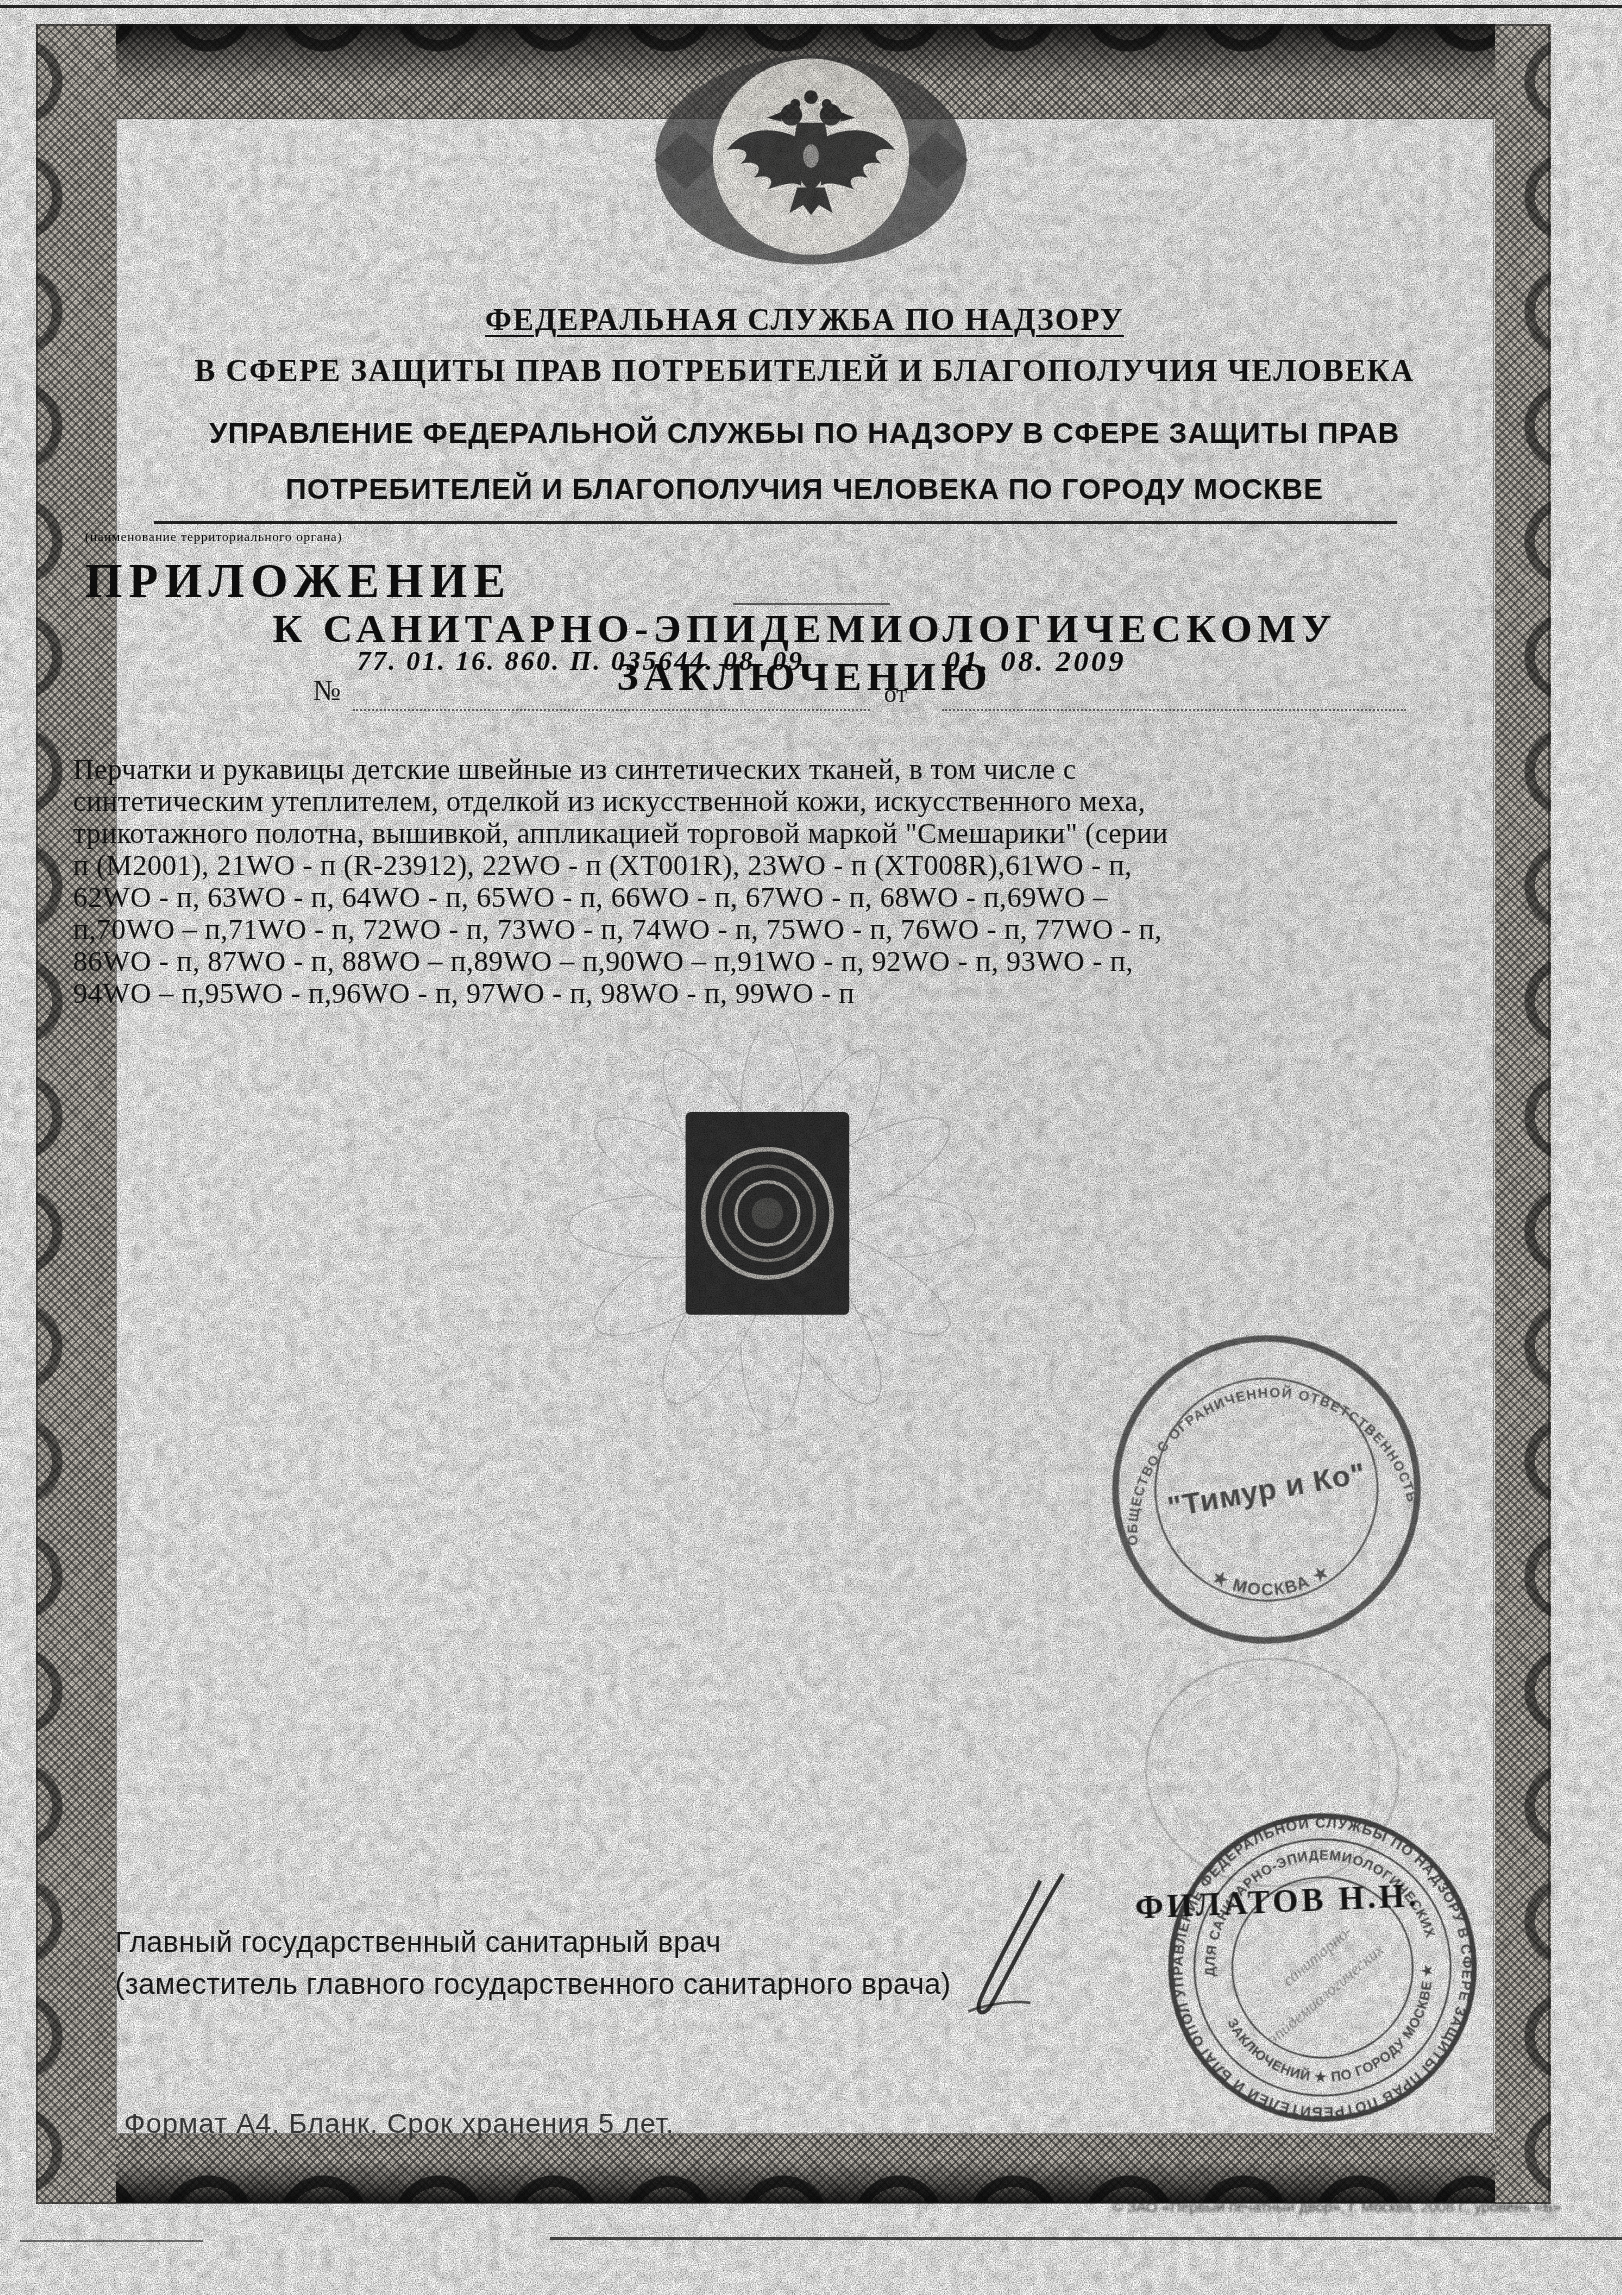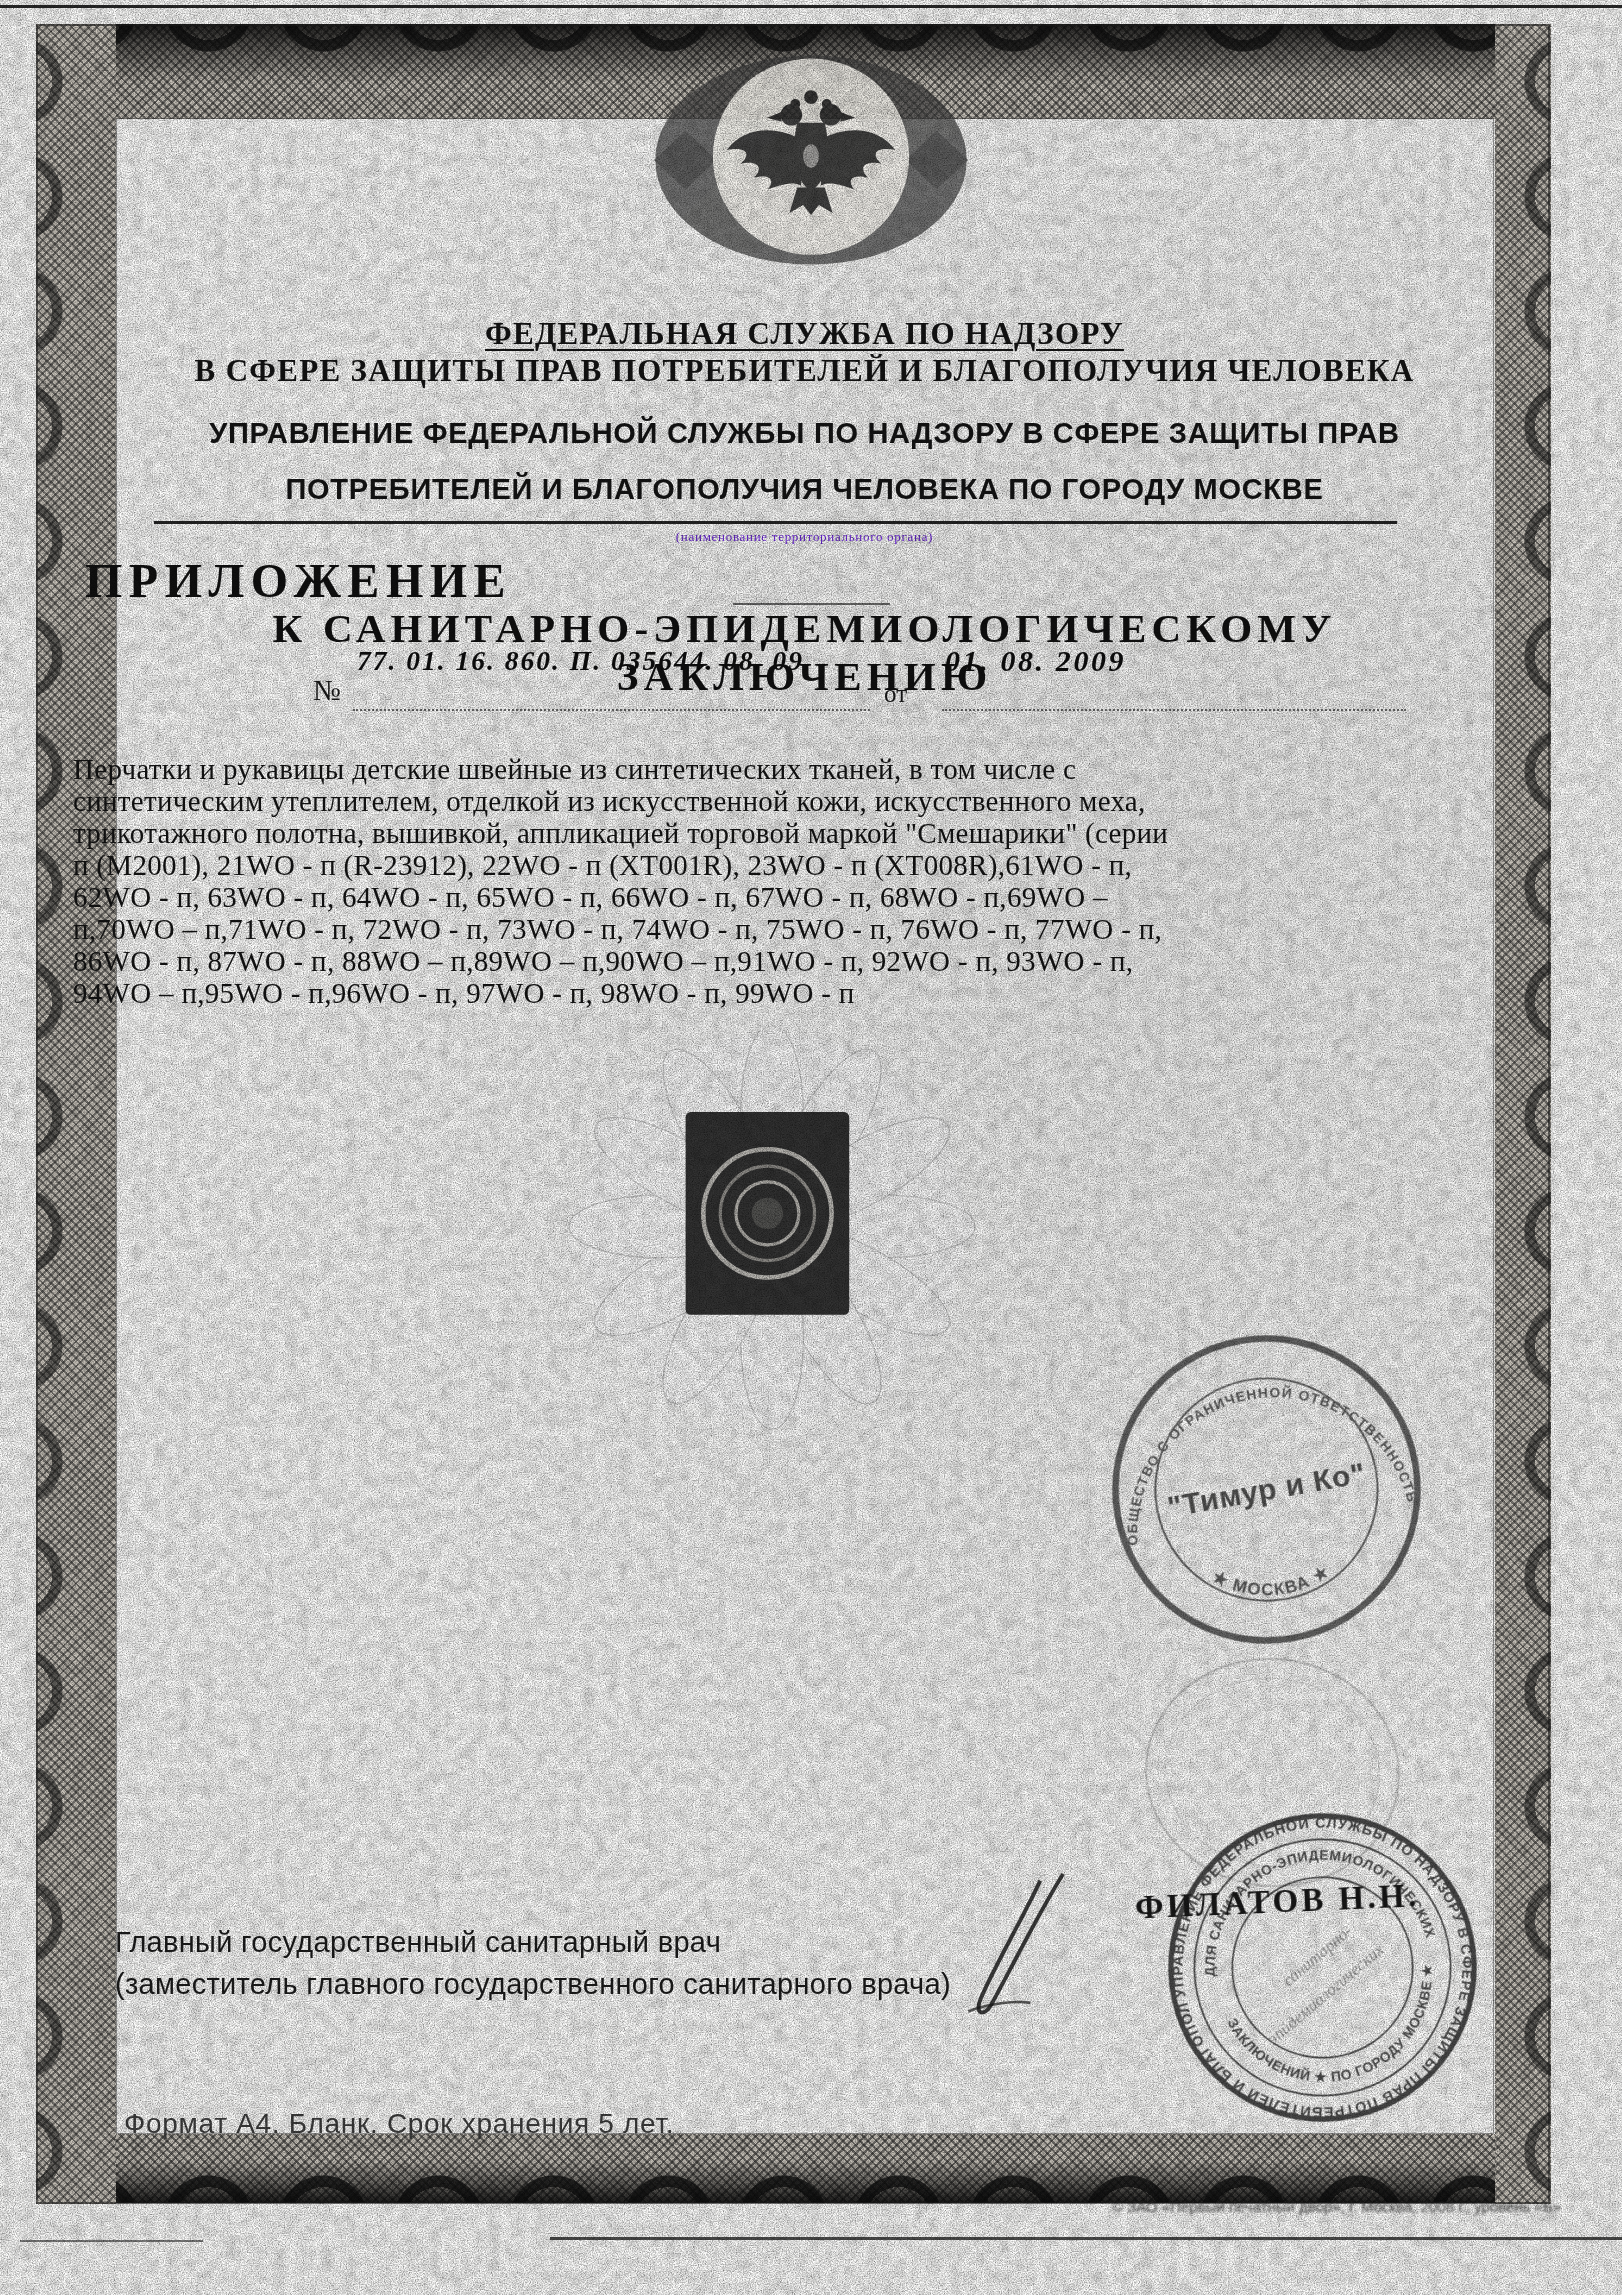--- a/index.html
+++ b/index.html
@@ -50,22 +50,22 @@
   
   #emblem{left:654px;top:52px;z-index:8;filter:blur(0.7px);opacity:.88;}
 
   
   .hdr{left:85px;width:1439px;text-align:center;z-index:10;filter:blur(0.4px);color:#161616;}
   .hdr-serif{font-family:"Liberation Serif",serif;font-weight:700;font-size:31px;letter-spacing:1.3px;}
   .hdr-sans{font-family:"Liberation Sans",sans-serif;font-weight:700;font-size:29px;letter-spacing:0.7px;}
   .u{text-decoration:underline;text-decoration-thickness:2px;text-underline-offset:4.6px;}
 
   .rule{left:154px;top:521px;width:1243px;height:2.6px;background:#262626;z-index:10;filter:blur(0.5px);}
-  .org-caption{left:85px;top:529px;width:1439px;text-align:center;font-size:13px;letter-spacing:0.7px;
-    color:#6d28d9;z-index:10;filter:blur(0.7px);}
+  .org-caption{left:85px;top:529px;width:1439px;font-size:13px;letter-spacing:0.7px;
+    color:#000000;z-index:10;filter:blur(0.7px);}
 
   .title1{left:85px;top:553px;width:1439px;text-align:left;z-index:10;color:#121212;
     font-weight:700;font-size:48px;letter-spacing:6.5px;filter:blur(0.6px);}
   .title1-underline{left:733px;top:603px;width:157px;height:2px;background:rgba(30,30,30,.65);z-index:10;}
   .title2{left:85px;top:604px;width:1439px;text-align:center;z-index:10;color:#121212;
     font-weight:700;font-size:41px;letter-spacing:5.2px;filter:blur(0.5px);}
 
   .num-value{left:357px;top:645px;z-index:10;font-weight:700;font-style:italic;font-size:27.5px;
     letter-spacing:2px;filter:blur(0.5px);color:#101010;}
   .date-value{left:945px;top:644px;z-index:10;font-weight:700;font-style:italic;font-size:30px;
@@ -147,21 +147,21 @@
       <polygon points="-30,-47 -45,-41 -30,-37"></polygon>
       <polygon points="30,-47 45,-41 30,-37"></polygon>
       <path d="M -14,-36 C -20,-10 -20,20 0,34 C 20,20 20,-10 14,-36 Z"></path>
       <path d="M -12,-20 C -40,-34 -70,-30 -86,-8 C -66,-12 -60,-4 -72,6 C -54,2 -48,10 -58,20 C -42,16 -36,22 -44,32 C -28,26 -18,24 -10,28 Z"></path>
       <path d="M 12,-20 C 40,-34 70,-30 86,-8 C 66,-12 60,-4 72,6 C 54,2 48,10 58,20 C 42,16 36,22 44,32 C 28,26 18,24 10,28 Z"></path>
       <path d="M -14,30 L 14,30 L 22,56 L 8,48 L 0,58 L -8,48 L -22,56 Z"></path>
       <ellipse cx="0" cy="-2" rx="8" ry="12" fill="#f4f2ec" opacity=".55"></ellipse>
     </g>
   </svg>
 
-  <div class="abs hdr hdr-serif u" style="top:316px;">ФЕДЕРАЛЬНАЯ СЛУЖБА ПО НАДЗОРУ</div>
+  <div class="abs hdr hdr-serif u" style="top:302px;">ФЕДЕРАЛЬНАЯ СЛУЖБА ПО НАДЗОРУ</div>
   <div class="abs hdr hdr-serif" style="top:353px;">В СФЕРЕ ЗАЩИТЫ ПРАВ ПОТРЕБИТЕЛЕЙ И БЛАГОПОЛУЧИЯ ЧЕЛОВЕКА</div>
   <div class="abs hdr hdr-sans" style="top:417px;">УПРАВЛЕНИЕ ФЕДЕРАЛЬНОЙ СЛУЖБЫ ПО НАДЗОРУ В СФЕРЕ ЗАЩИТЫ ПРАВ</div>
   <div class="abs hdr hdr-sans" style="top:454px;margin-top:19px;">ПОТРЕБИТЕЛЕЙ И БЛАГОПОЛУЧИЯ ЧЕЛОВЕКА ПО ГОРОДУ МОСКВЕ</div>
 
   <div class="abs rule"></div>
   <div class="abs org-caption">(наименование территориального органа)</div>
 
   <div class="abs title1">ПРИЛОЖЕНИЕ</div>
   <div class="abs title1-underline"></div>
   <div class="abs title2">К САНИТАРНО-ЭПИДЕМИОЛОГИЧЕСКОМУ ЗАКЛЮЧЕНИЮ</div>

